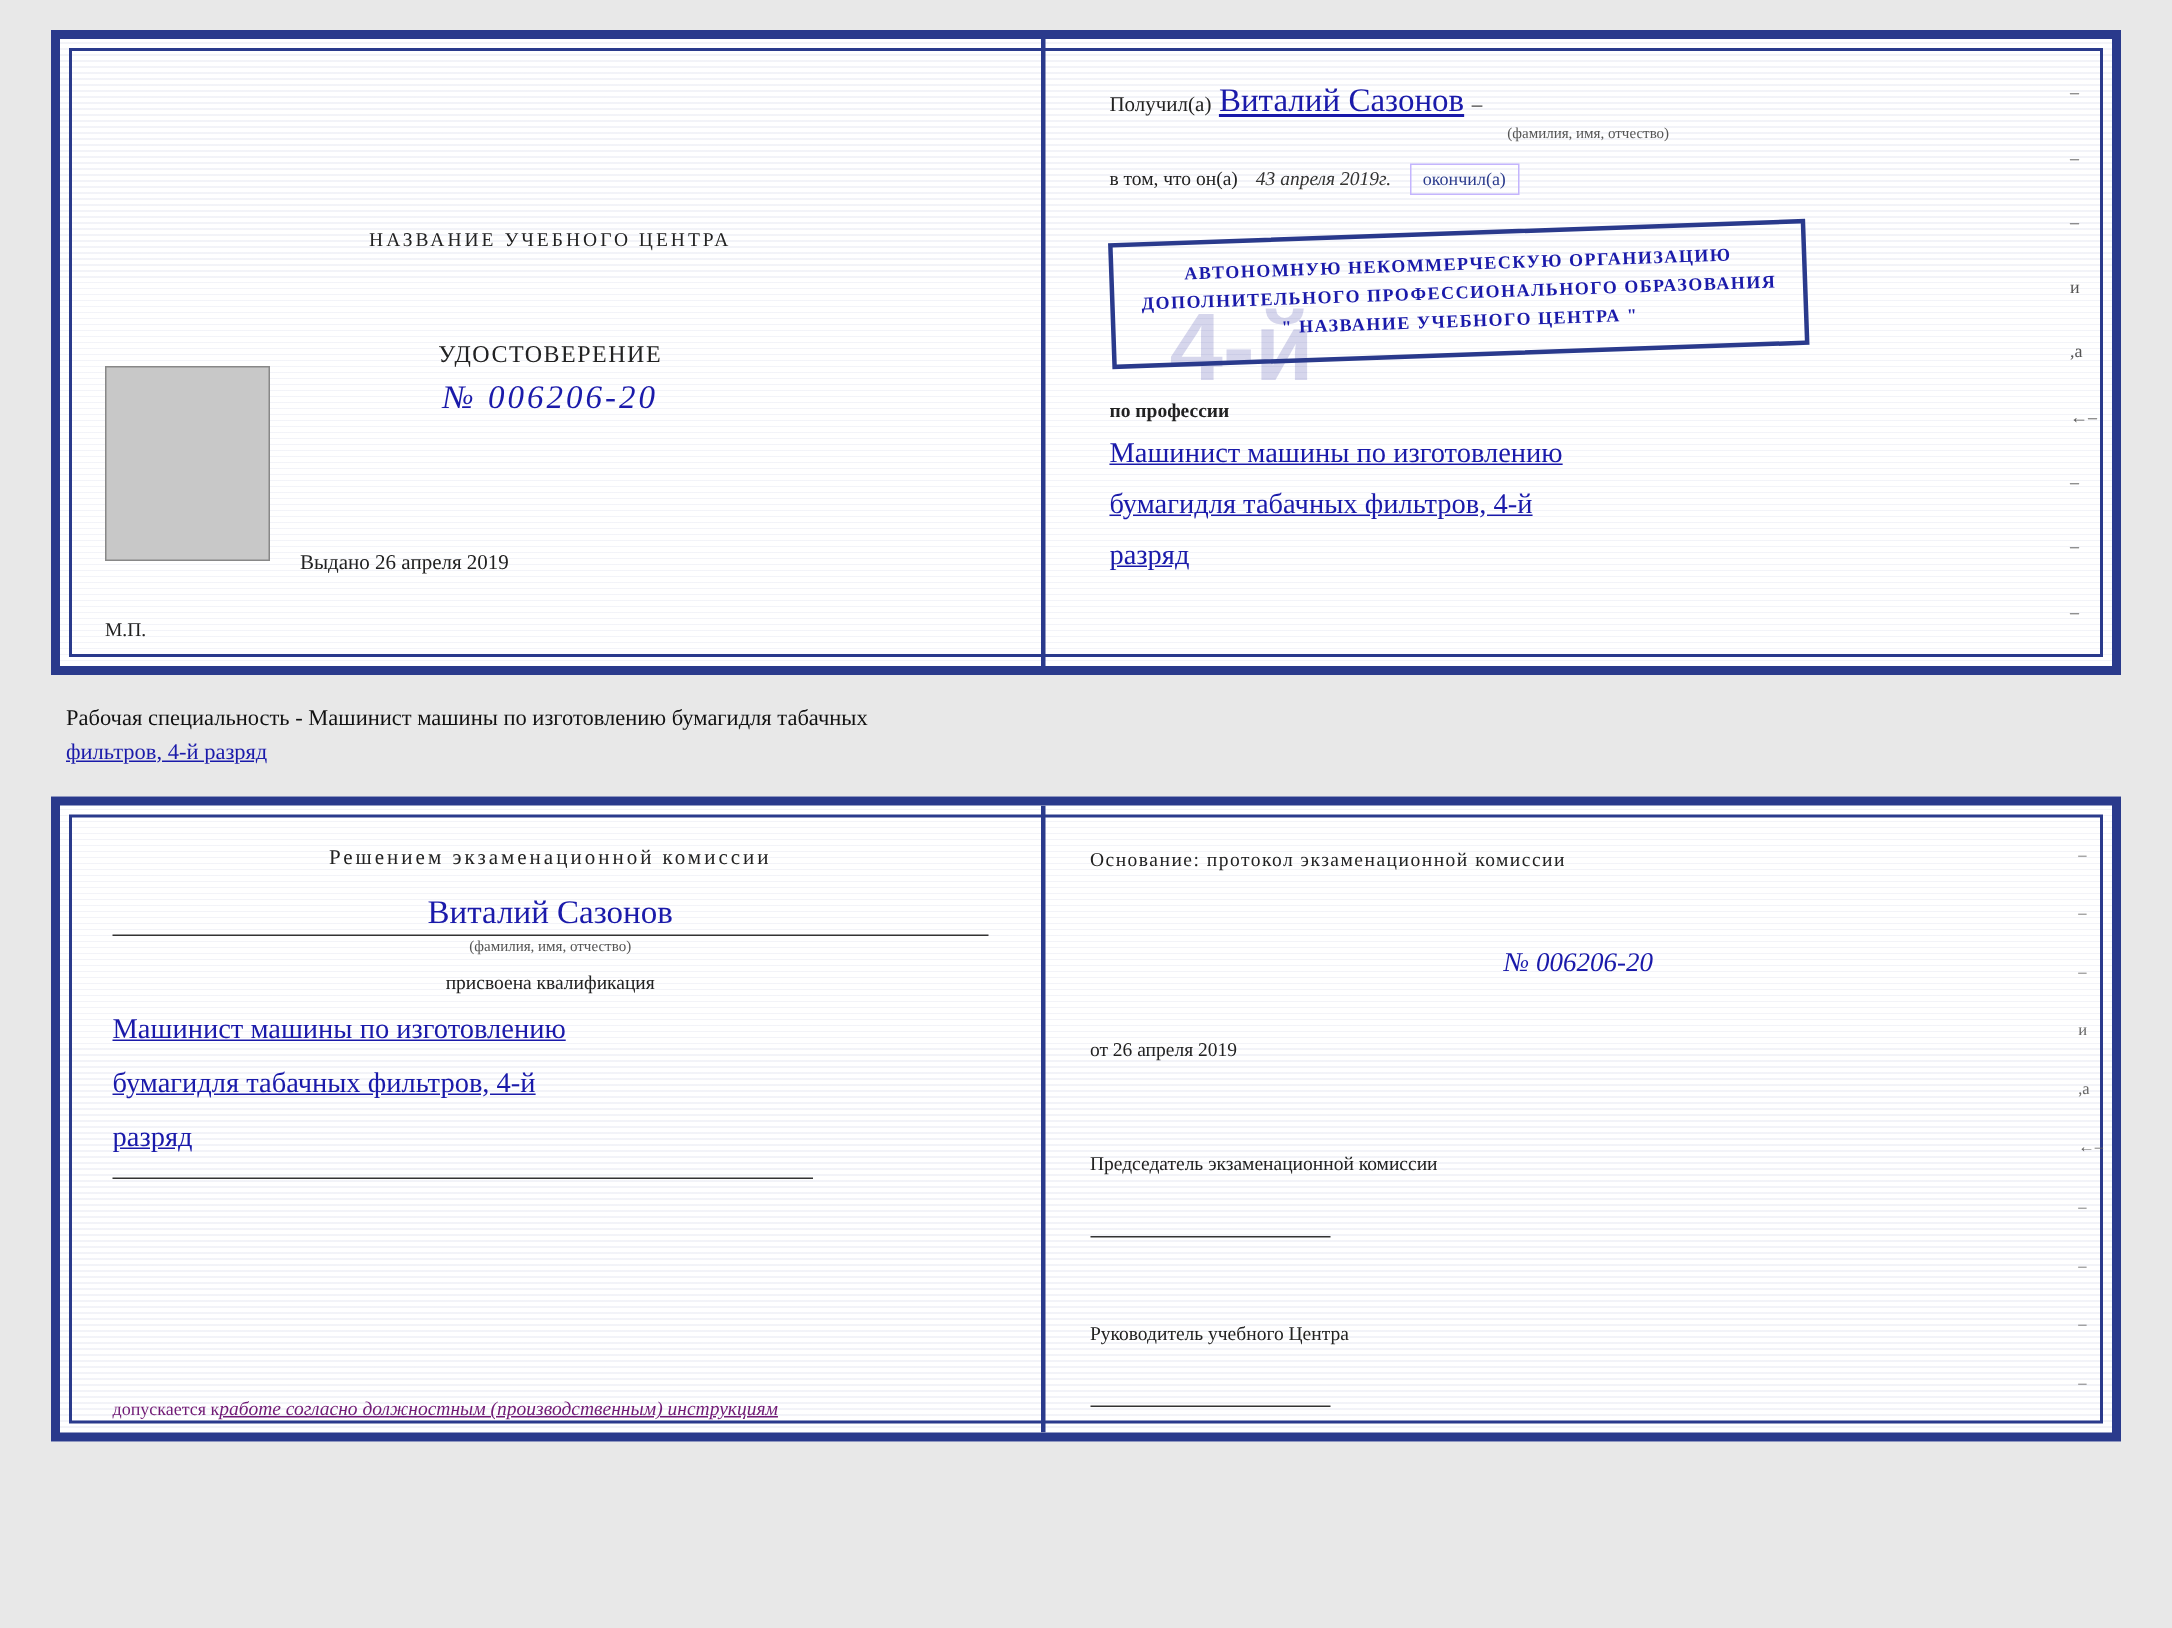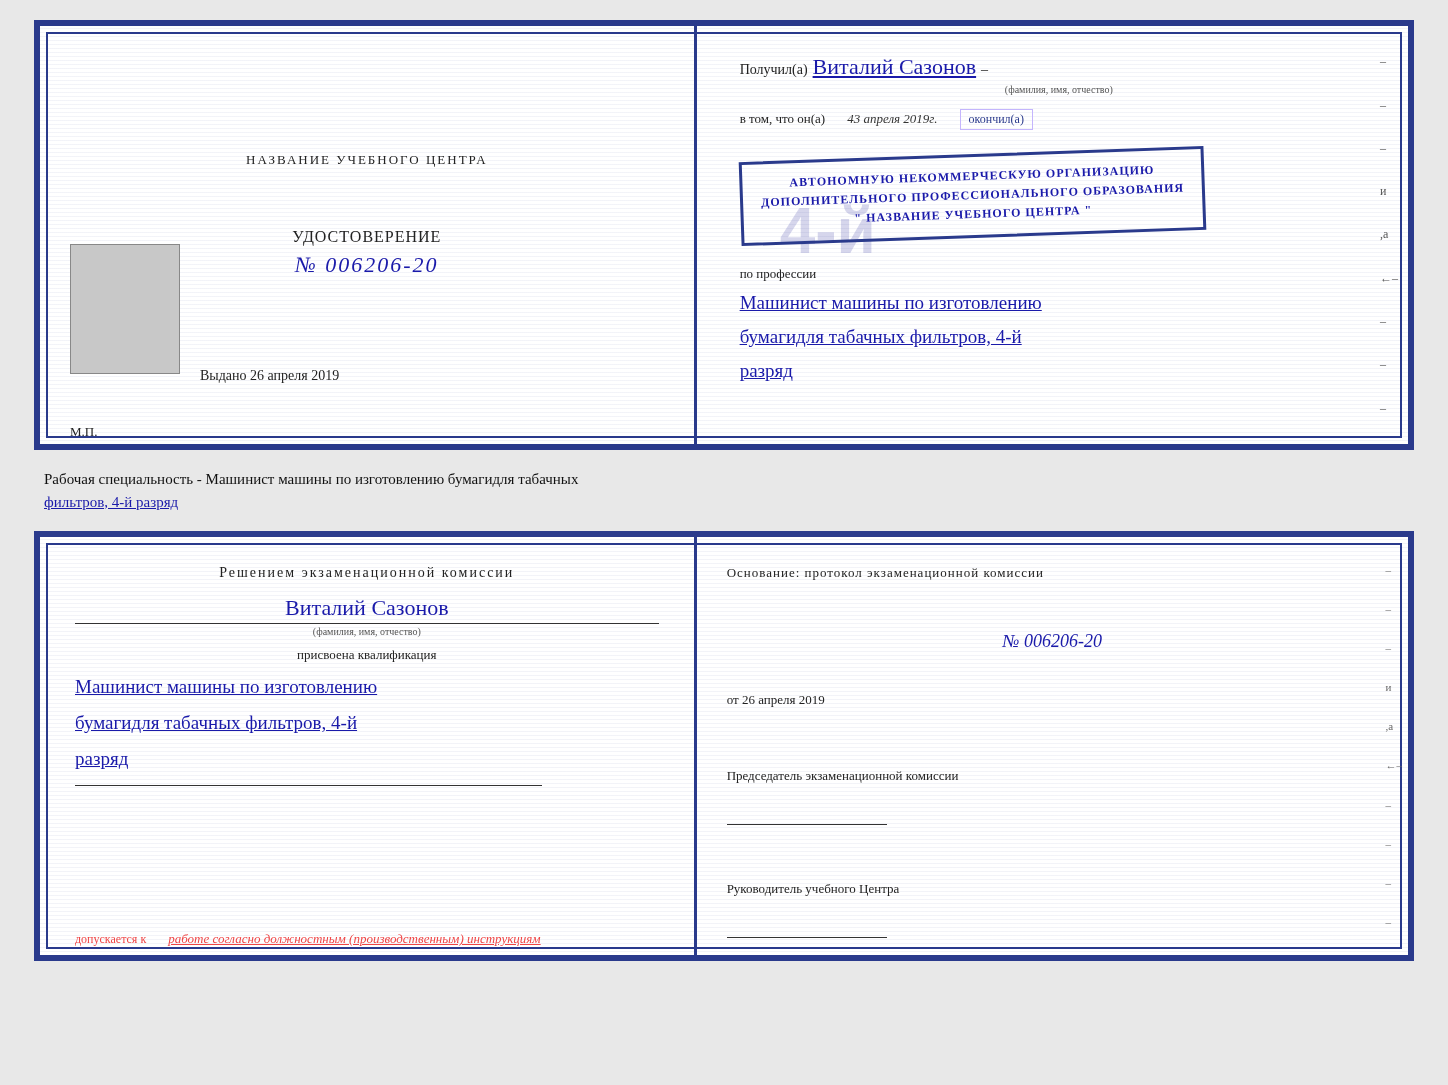--- a/index.html
+++ b/index.html
@@ -100,21 +100,21 @@
       color: #222;
       position: absolute;
       left: 160px;
       bottom: 60px;
     }
 
     .mp-label {
       font-size: 13px;
       position: absolute;
       left: 30px;
-      bottom: 4px;
+      bottom: 16px;
       color: #222;
     }
 
     
     .poluchil-line {
       font-size: 14px;
       color: #222;
       margin-bottom: 4px;
       display: flex;
       align-items: baseline;
@@ -136,21 +136,21 @@
       display: block;
     }
 
     .vtom-line {
       font-size: 13px;
       color: #222;
       margin-top: 14px;
       margin-bottom: 8px;
       display: flex;
       align-items: baseline;
-      gap: 22px;
+      gap: 12px;
     }
 
     .vtom-date {
       font-style: italic;
       color: #333;
       font-size: 13px;
     }
 
     .okonchill-label {
       border: 1px solid #c4b5fd;
@@ -183,20 +183,21 @@
       top: 50px;
       font-family: Arial, sans-serif;
       pointer-events: none;
     }
 
     .professii-label {
       font-size: 13px;
       color: #222;
       margin-top: 12px;
       margin-bottom: 4px;
+      font-weight: bold;
     }
 
     .professii-handwritten {
       font-family: 'Segoe Script', 'Brush Script MT', cursive;
       font-size: 19px;
       color: #1a1aaa;
       text-decoration: underline;
       line-height: 1.8;
     }
 
@@ -292,24 +293,24 @@
     .kvalif-handwritten {
       font-family: 'Segoe Script', 'Brush Script MT', cursive;
       font-size: 19px;
       color: #1a1aaa;
       text-decoration: underline;
       line-height: 1.9;
     }
 
     .dopuskaetsya-line {
       font-size: 12px;
-      color: #ef4444;
+      color: #701a75;
       margin-top: auto;
       display: flex;
-      gap: 22px;
+      gap: 0;
       align-items: baseline;
       text-align: right;
     }
 
     .dopuskaetsya-italic {
       font-style: italic;
       text-decoration: underline;
       font-size: 13px;
     }
 

